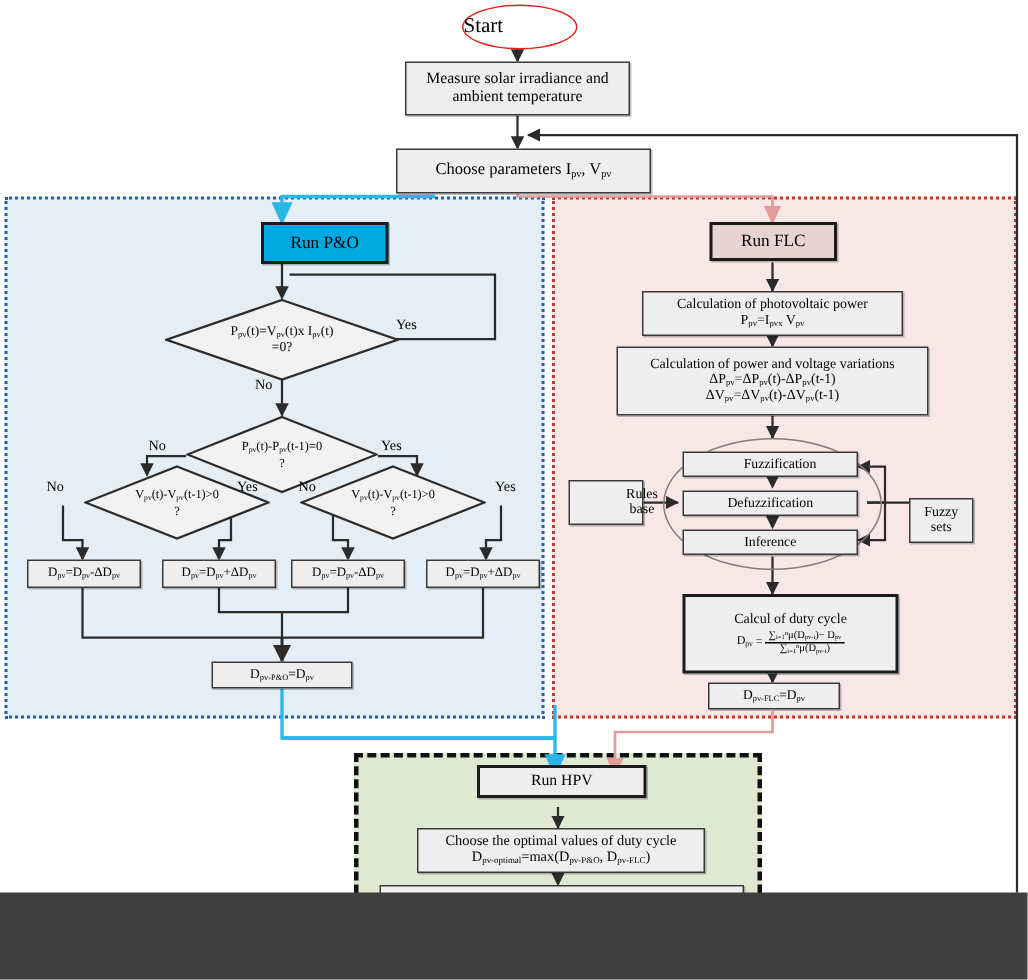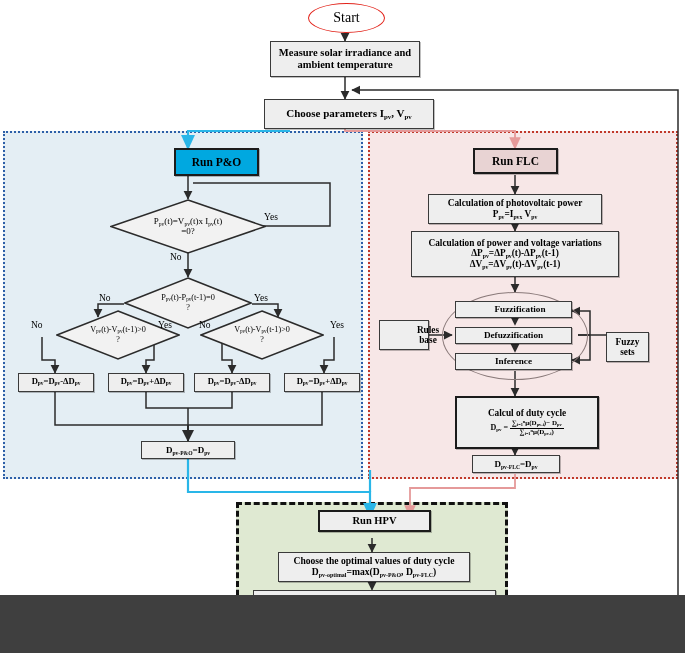--- a/index.html
+++ b/index.html
@@ -2,27 +2,27 @@
 <html><head>
 <meta charset="utf-8">
 <style>
   html,body{margin:0;padding:0;background:#ffffff;}
   body{width:685px;height:653px;position:relative;overflow:hidden;
        font-family:"Liberation Serif",serif;color:#000;}
   #canvas{position:absolute;left:0;top:0;width:685px;height:653px;}
   .node{position:absolute;box-sizing:border-box;display:flex;align-items:center;
         justify-content:center;text-align:center;line-height:1.12;}
   .box{background:#eeeeee;border:1.6px solid #3a3a3a;
-       box-shadow:1px 1px 0 rgba(0,0,0,.25);font-weight:bold;}
+       box-shadow:1px 1px 0 rgba(0,0,0,.25);}
   .box.thick{border-width:2.2px;border-color:#1b1b1b;}
   .lbl{position:absolute;font-size:9.5px;}
   sub{font-size:.62em;vertical-align:-0.28em;letter-spacing:0;}
   sup{font-size:.62em;vertical-align:0.45em;}
   .startcap{position:absolute;border:1.7px solid #e2231a;border-radius:50%;
-            background:#fff;display:flex;align-items:center;justify-content:center;font-family:Liberation Serif, serif;}
+            background:#fff;display:flex;align-items:center;justify-content:flex-start;font-family:Liberation Serif, serif;}
   .region{position:absolute;box-sizing:border-box;}
   .diamondwrap{position:absolute;}
   .diamondwrap > svg{position:absolute;left:0;top:0;}
   .dtext{position:absolute;left:0;top:0;width:100%;height:100%;
          display:flex;align-items:center;justify-content:center;text-align:center;
          line-height:1.1;}
   .frac{display:inline-block;vertical-align:middle;text-align:center;font-size:7px;}
   .frac .num{display:block;border-bottom:1px solid #000;padding:0 2px;}
   .frac .den{display:block;padding:0 2px;}
   .bottombar{position:absolute;left:0;top:595px;width:685px;height:58px;background:#3f3f3f;}

